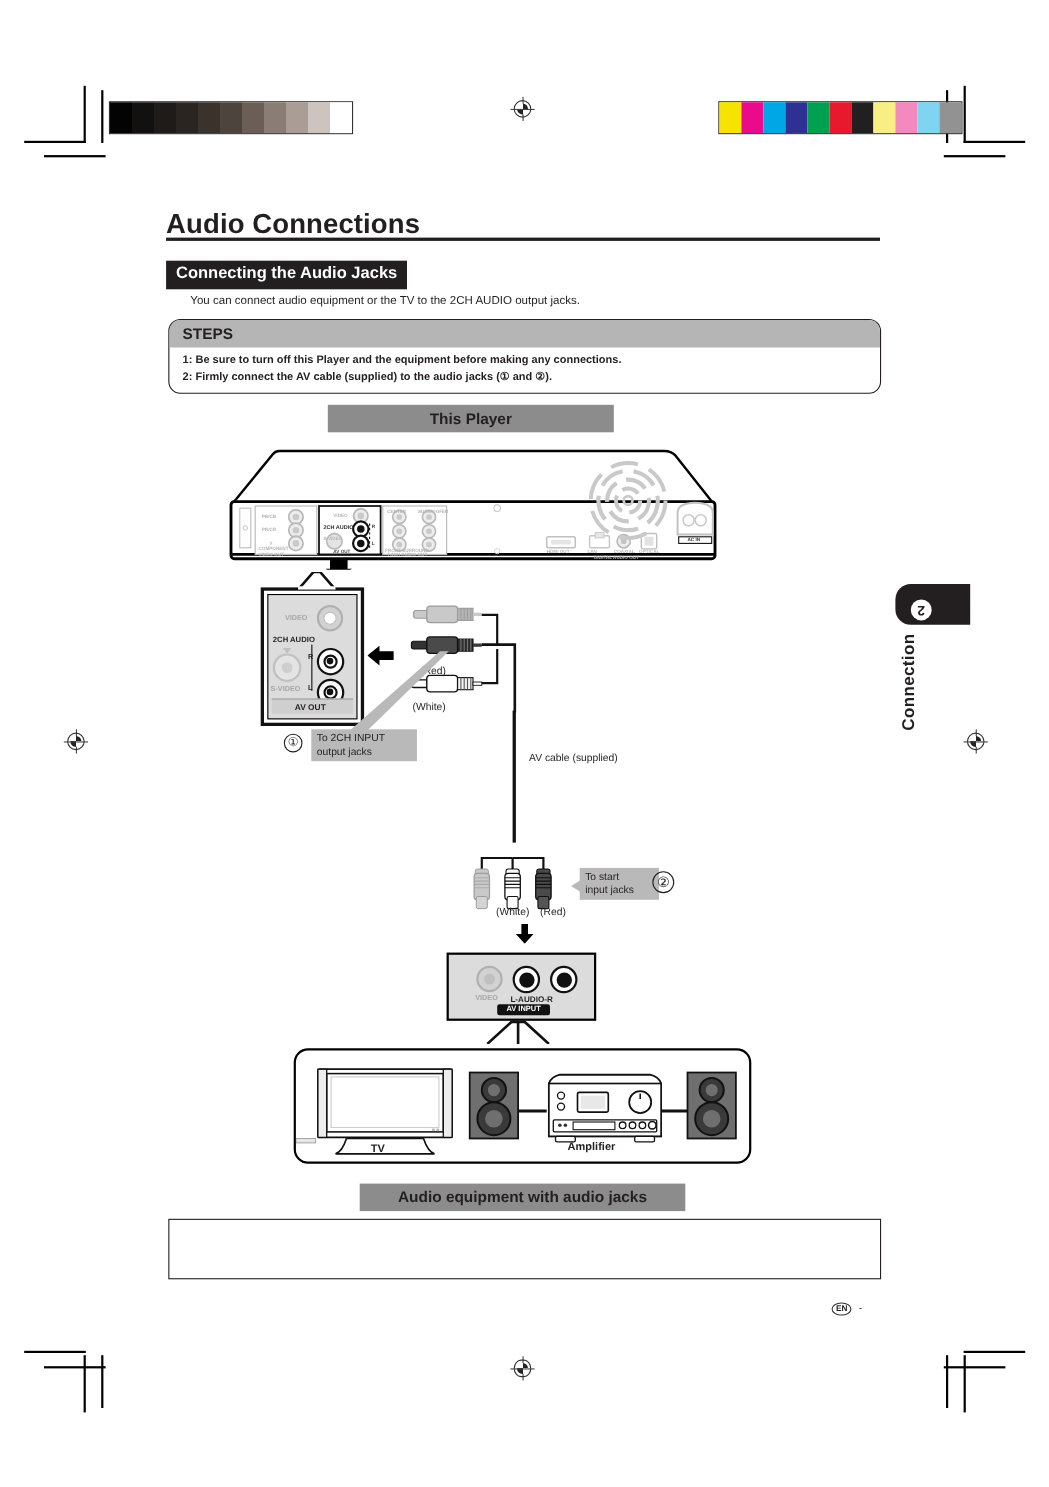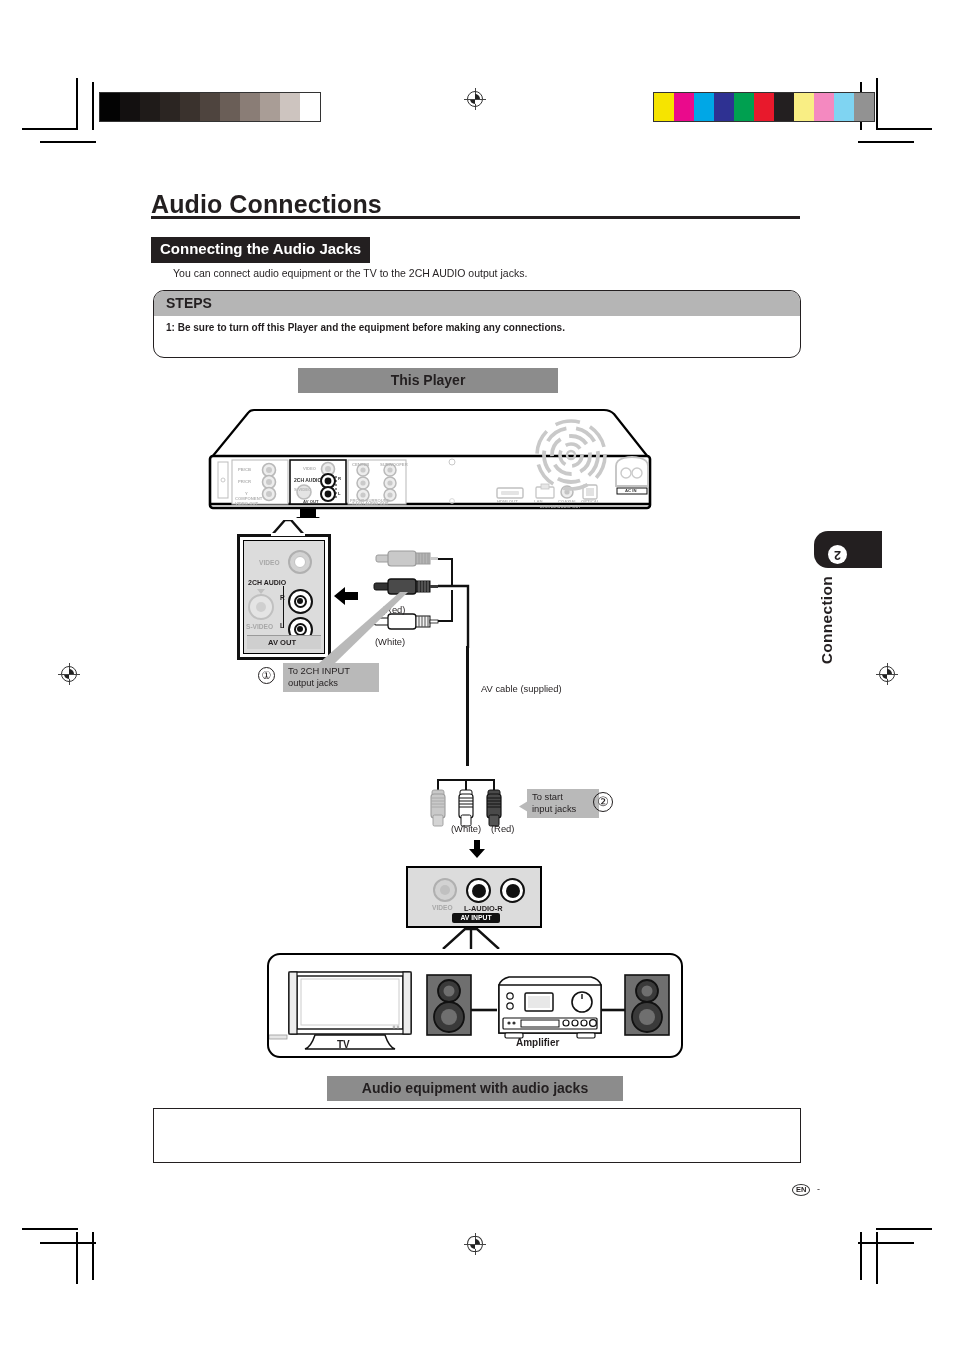--- a/index.html
+++ b/index.html
@@ -150,20 +150,21 @@
 <div class="abs rule" style="left:151px;top:216px;width:649px;"></div>
 
 <div class="abs black-head" style="left:151px;top:237px;">Connecting the Audio Jacks</div>
 
 <div class="abs lead" style="left:151px;top:267px;width:660px;margin-left:22px;">You can connect audio equipment or the TV to the 2CH AUDIO output jacks.</div>
 
 <div class="abs steps-box" style="left:153px;top:290px;width:648px;height:68px;">
   <div class="steps-head">STEPS</div>
   <div class="steps-body">
     <div>1: Be sure to turn off this Player and the equipment before making any connections.</div>
+    <div>2: Firmly connect the AV cable (supplied) to the audio jacks (① and ②).</div>
   </div>
 </div>
 
 <div class="abs tab" style="left:814px;top:531px;width:68px;height:37px;">
   <div class="num">2</div>
 </div>
 <div class="abs tab-label" style="left:818px;top:576px;transform:rotate(180deg);">Connection</div>
 
 <div class="abs gray-banner" style="left:298px;top:368px;width:260px;">This Player</div>
 
@@ -501,16 +502,16 @@
   </svg>
   <div class="abs" style="left:68px;top:84px;font-size:10px;font-weight:bold;">TV</div>
   <div class="abs" style="left:247px;top:82px;font-size:10px;font-weight:bold;">Amplifier</div>
 </div>
 
 <div class="abs gray-banner" style="left:327px;top:1076px;width:296px;">Audio equipment with audio jacks</div>
 
 <div class="abs after-box" style="left:153px;top:1108px;width:648px;height:55px;">
 </div>
 
-<div class="footer-en" style="left:792px;top:1184px;">
+<div class="footer-en" style="left:756px;top:1184px;">
   <span class="en-oval">EN</span>
   <span style="margin-left:4px;">-</span>
 </div>
 
 </body></html>

